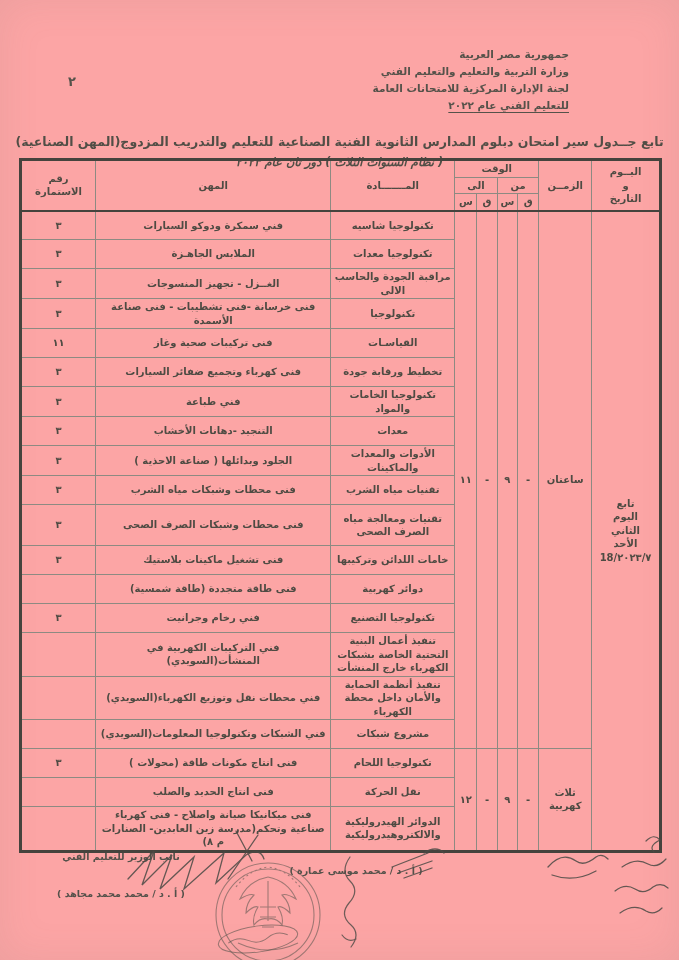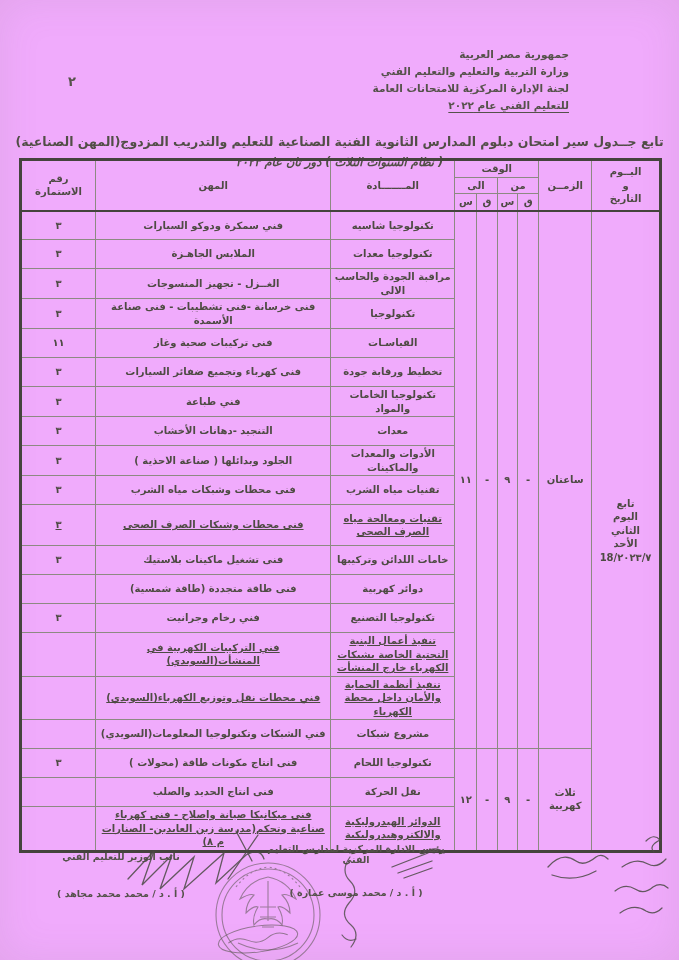--- a/index.html
+++ b/index.html
@@ -1,17 +1,17 @@
 <!DOCTYPE html>
 <html dir="rtl" lang="ar"><head>
 <meta charset="utf-8">
 <style>
   html,body{margin:0;padding:0;}
   body{background:#e8e7e4;font-family:"DejaVu Sans",sans-serif;}
-  .page{position:relative;width:679px;height:960px;background:#f0abfc;overflow:hidden;
+  .page{position:relative;width:679px;height:960px;background:#fca5a5;overflow:hidden;
         color:#4e4b44;margin:0 auto;box-shadow:inset 0 0 40px rgba(120,115,105,.12);}
   .pre{white-space:pre-line;}
 
   
   .gov-header{position:absolute;top:46px;right:110px;text-align:right;font-weight:700;
               font-size:10.5px;line-height:17px;color:#55524a;}
   .gov-header .underline{text-decoration:underline;text-underline-offset:3px;}
   .page-num{position:absolute;top:74px;left:68px;font-size:13px;font-weight:700;color:#55524a;}
 
   
@@ -26,21 +26,21 @@
   .sched th,.sched td{border:1px solid #8d8a82;padding:1px 3px;text-align:center;
          vertical-align:middle;font-size:10px;line-height:1.35;overflow:hidden;}
   .sched{border:3px solid #45433d;}
   .sched thead th{font-size:10px;padding:1px 2px;}
   .sched tbody tr:first-child td{border-top:2.5px solid #45433d;}
   .day-cell{font-size:10px;line-height:2;}
   .zaman-cell{font-size:10px;}
   .subj{font-size:10px;}
   .prof{font-size:10px;}
   .formno{font-size:11px;}
-  .r31{height:29px;} .r40{height:41px;text-decoration:underline;}
+  .r31{height:29px;} .r40{height:41px;}
 
   
   .sig{position:absolute;text-align:center;font-weight:700;font-size:9.5px;color:#54514a;}
   .sig .name{margin-top:22px;font-size:9.5px;}
   .sig1{top:836px;right:64px;width:160px;}
   .sig2{top:843px;right:228px;width:190px;}
   .sig3{top:851px;left:26px;width:190px;}
   .sig3 .name{margin-top:26px;}
 
   .ink-overlay{position:absolute;top:815px;left:0;width:679px;height:150px;pointer-events:none;}
@@ -212,21 +212,20 @@
       </tr>
       <tr class="r40">
         <td class="subj">الدوائر الهيدروليكية والالكتروهيدروليكية</td>
         <td class="prof">فنى ميكانيكا صيانة واصلاح - فنى كهرباء صناعية وتحكم(مدرسة زين العابدين- الصنارات م ٨)</td>
         <td class="formno"></td>
       </tr>
     </tbody>
   </table>
 
   <div class="sig sig2">
-    <div>رئيس الادارة المركزية لمدارس التعليم الفني</div>
     <div class="name">( أ . د / محمد موسى عمارة )</div>
   </div>
   <div class="sig sig3">
     <div>نائب الوزير للتعليم الفني</div>
     <div class="name">( أ . د / محمد محمد مجاهد )</div>
   </div>
 
   <svg class="ink-overlay" viewBox="0 0 679 150">
 
     <g stroke="#56534c" fill="none" opacity="0.55" stroke-width="1.1">

